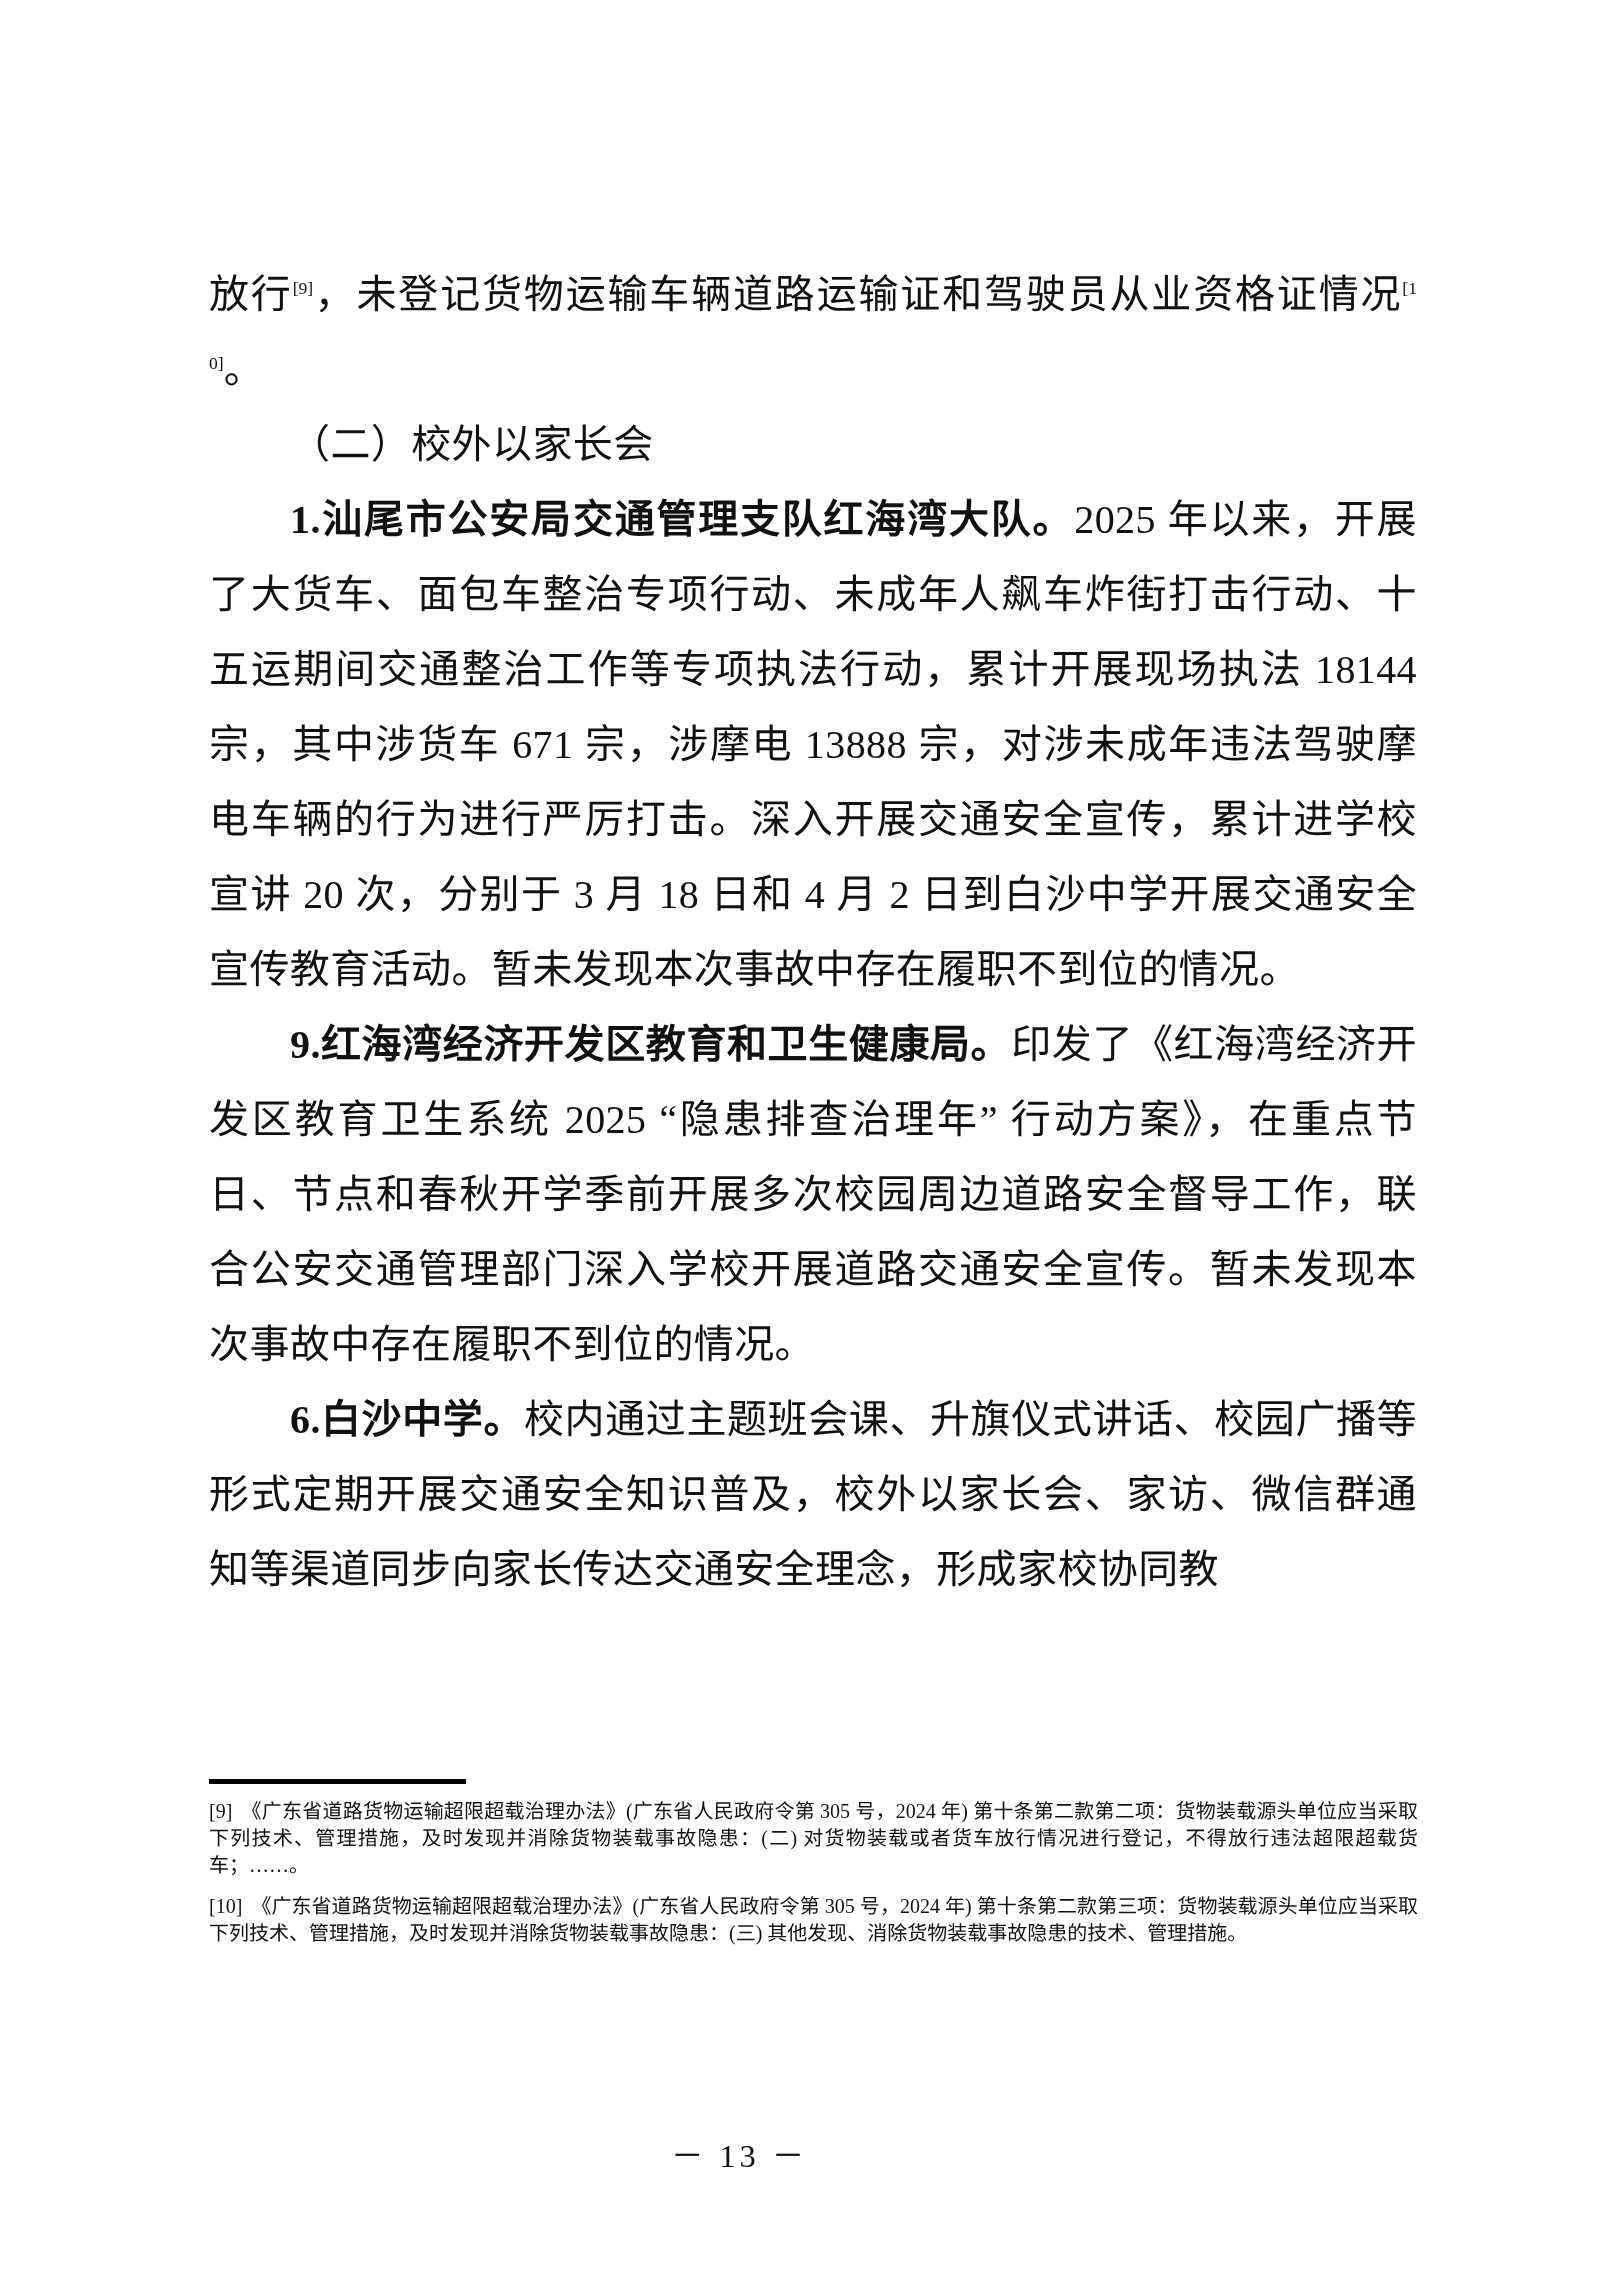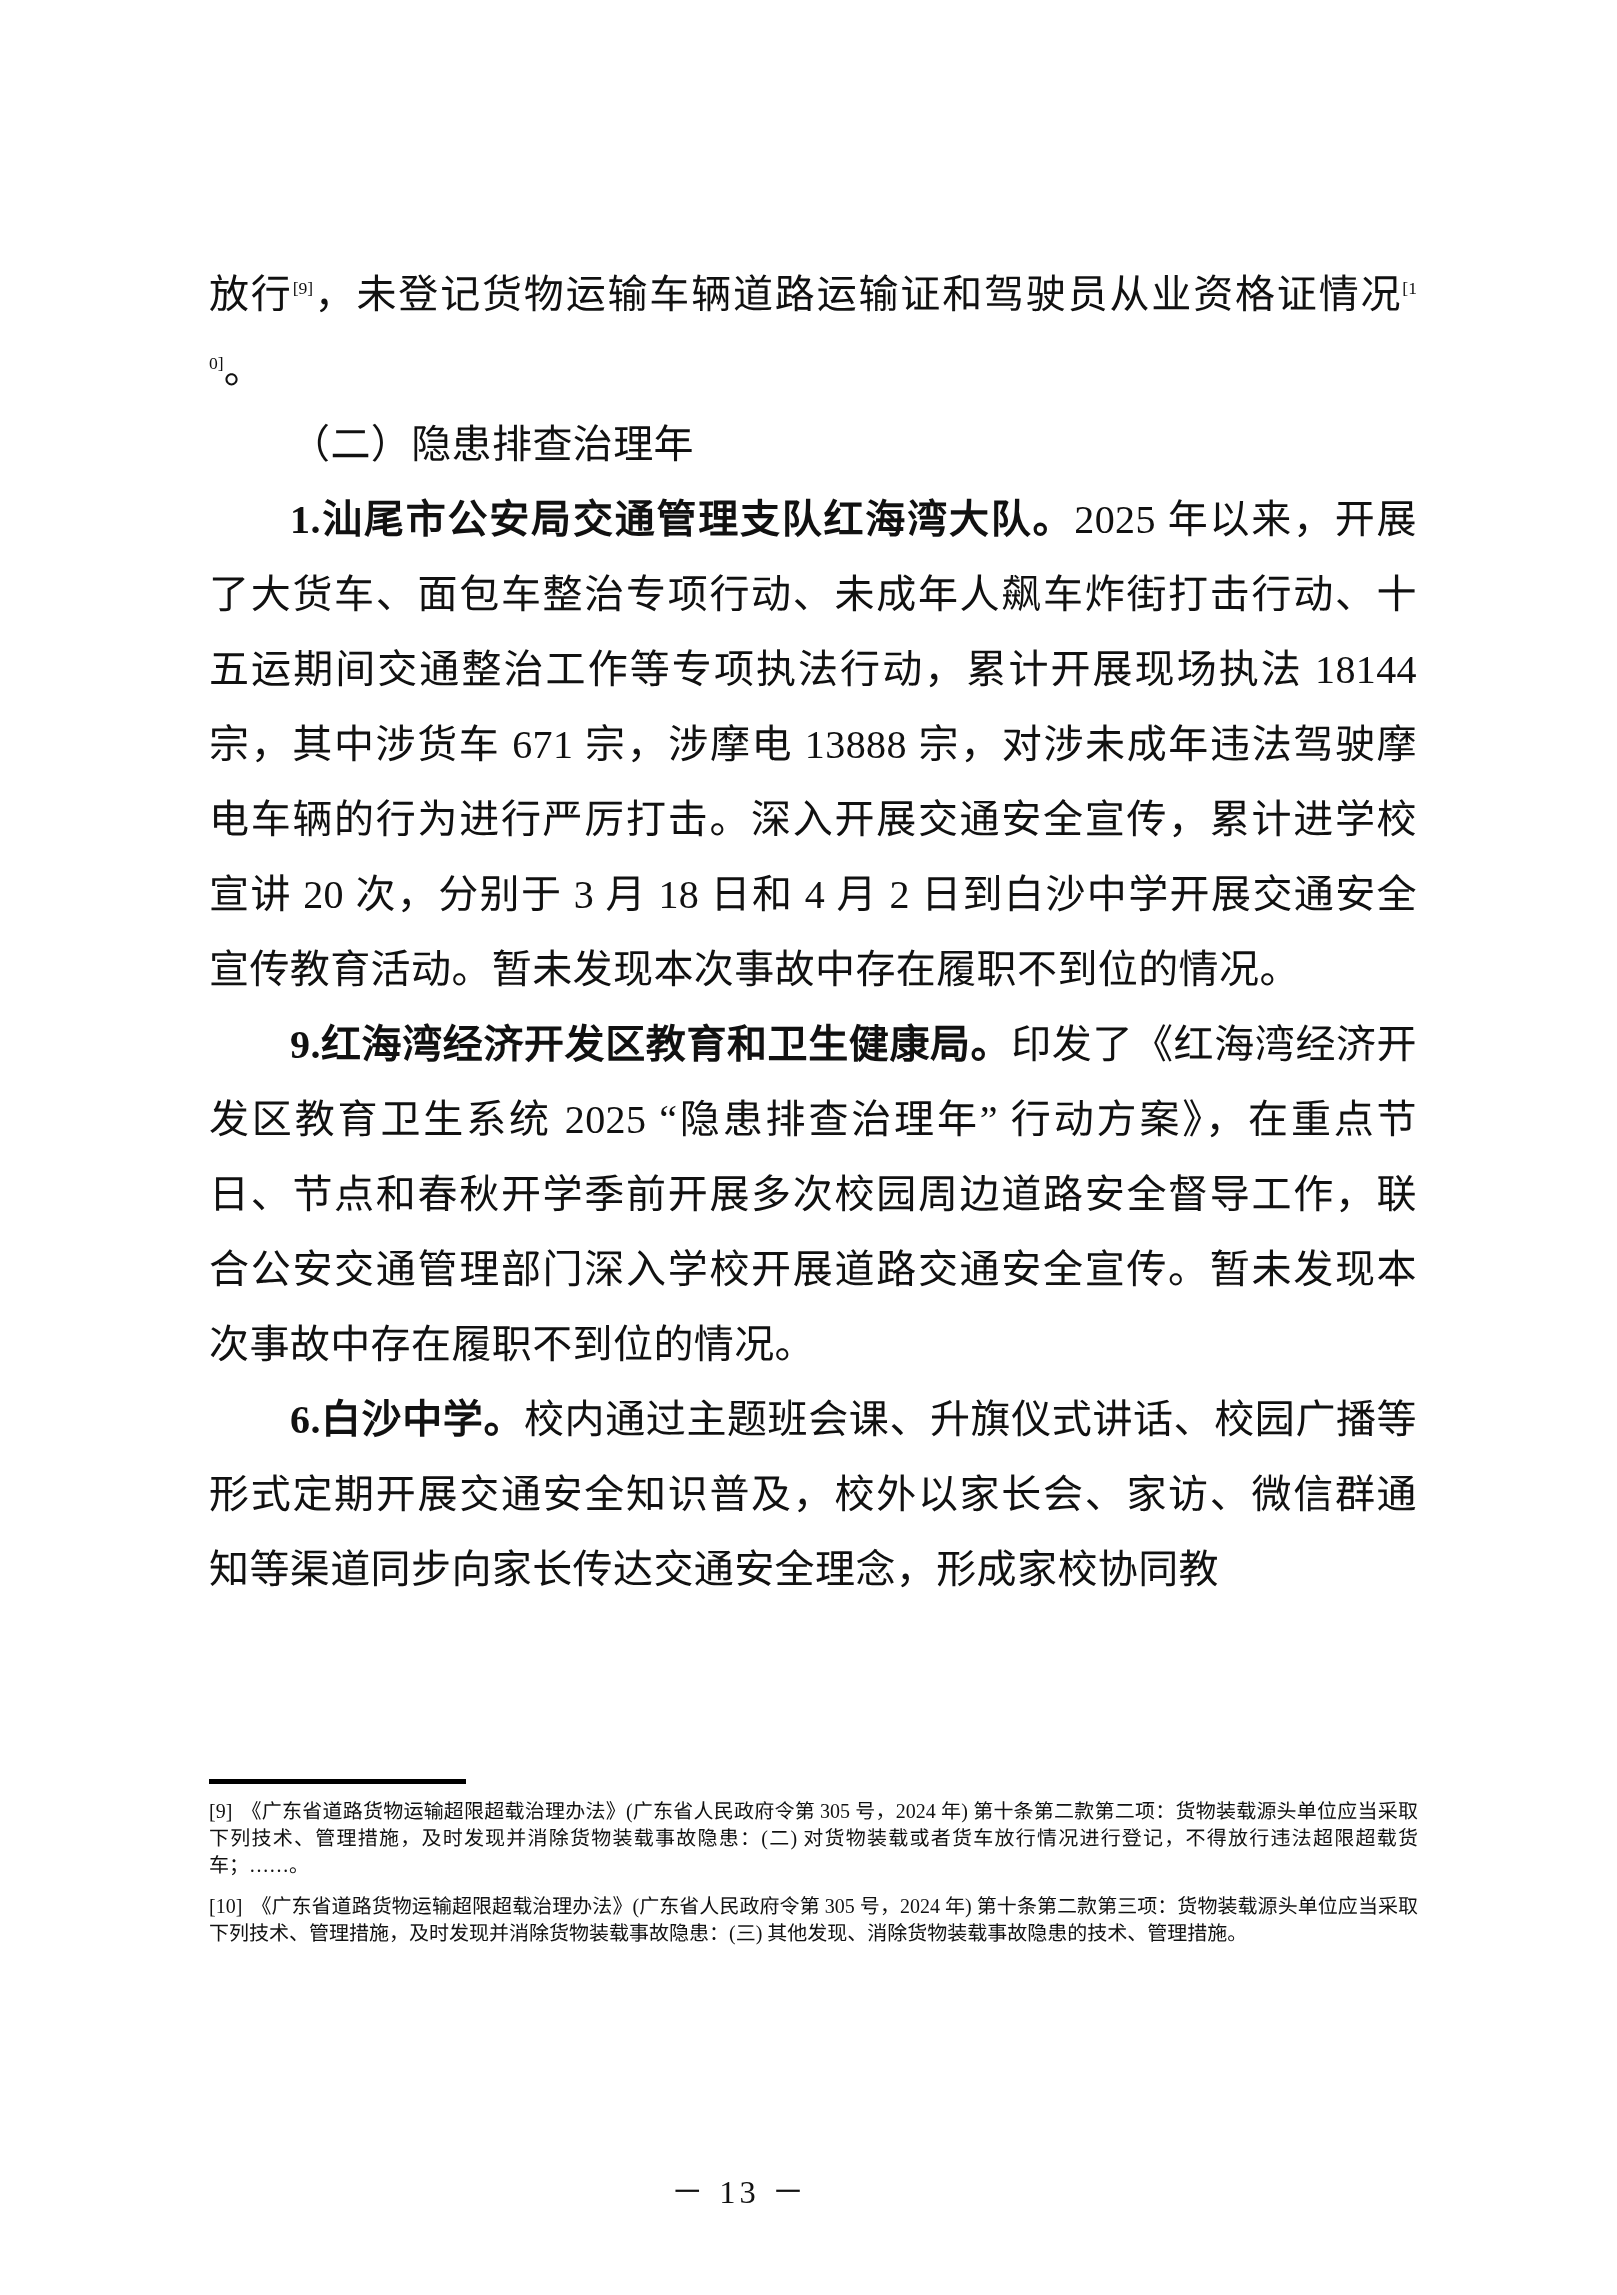--- a/index.html
+++ b/index.html
@@ -90,32 +90,31 @@
   .page-number {
     position: absolute;
     left: 0;
     right: 0;
     top: 2137px;
     text-align: center;
     font-size: 32.5px;
     line-height: 39px;
     letter-spacing: 0.12em;
     padding-right: 45px;
-    margin-top: 36px;
   }
 </style>
 </head>
 <body>
 
 <div class="page">
 
   <div class="body-area">
     <div id="paragraph-container">
         <p class="para"><span>放行</span><sup class="fn">[9]</sup><span>，未登记货物运输车辆道路运输证和驾驶员从业资格证情况</span><sup class="fn">[10]</sup><span>。</span></p>
-        <p class="para indent"><span>（二）隐患排查治理年</span></p>
+        <p class="para indent"><span>（二）校外以家长会</span></p>
         <p class="para indent"><span class="bold-run">1.汕尾市公安局交通管理支队红海湾大队。</span><span>2025 年以来，开展了大货车、面包车整治专项行动、未成年人飙车炸街打击行动、十五运期间交通整治工作等专项执法行动，累计开展现场执法 18144 宗，其中涉货车 671 宗，涉摩电 13888 宗，对涉未成年违法驾驶摩电车辆的行为进行严厉打击。深入开展交通安全宣传，累计进学校宣讲 20 次，分别于 3 月 18 日和 4 月 2 日到白沙中学开展交通安全宣传教育活动。暂未发现本次事故中存在履职不到位的情况。</span></p>
         <p class="para indent"><span class="bold-run">9.红海湾经济开发区教育和卫生健康局。</span><span>印发了《红海湾经济开发区教育卫生系统 2025 “隐患排查治理年” 行动方案》，在重点节日、节点和春秋开学季前开展多次校园周边道路安全督导工作，联合公安交通管理部门深入学校开展道路交通安全宣传。暂未发现本次事故中存在履职不到位的情况。</span></p>
         <p class="para indent"><span class="bold-run">6.白沙中学。</span><span>校内通过主题班会课、升旗仪式讲话、校园广播等形式定期开展交通安全知识普及，校外以家长会、家访、微信群通知等渠道同步向家长传达交通安全理念，形成家校协同教</span></p>
       </div>
   </div>
 
   <div class="footnote-area">
     <div class="footnote-rule"></div>
     <div id="footnote-container">
         <p class="footnote"><span class="fn-mark">[9]</span><span>《广东省道路货物运输超限超载治理办法》(广东省人民政府令第 305 号，2024 年) 第十条第二款第二项：货物装载源头单位应当采取下列技术、管理措施，及时发现并消除货物装载事故隐患：(二) 对货物装载或者货车放行情况进行登记，不得放行违法超限超载货车；……。</span></p>

